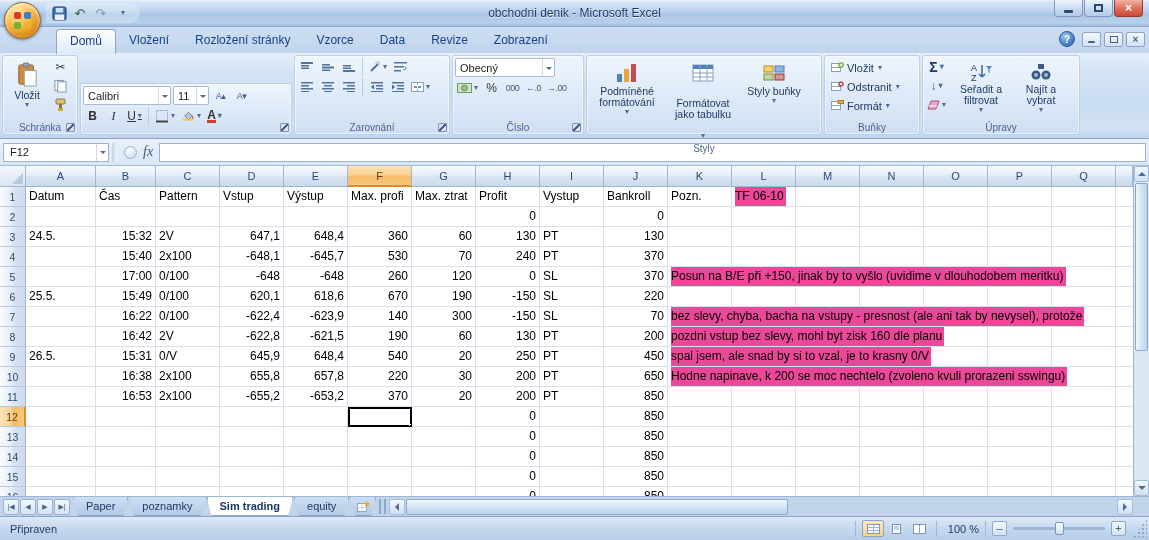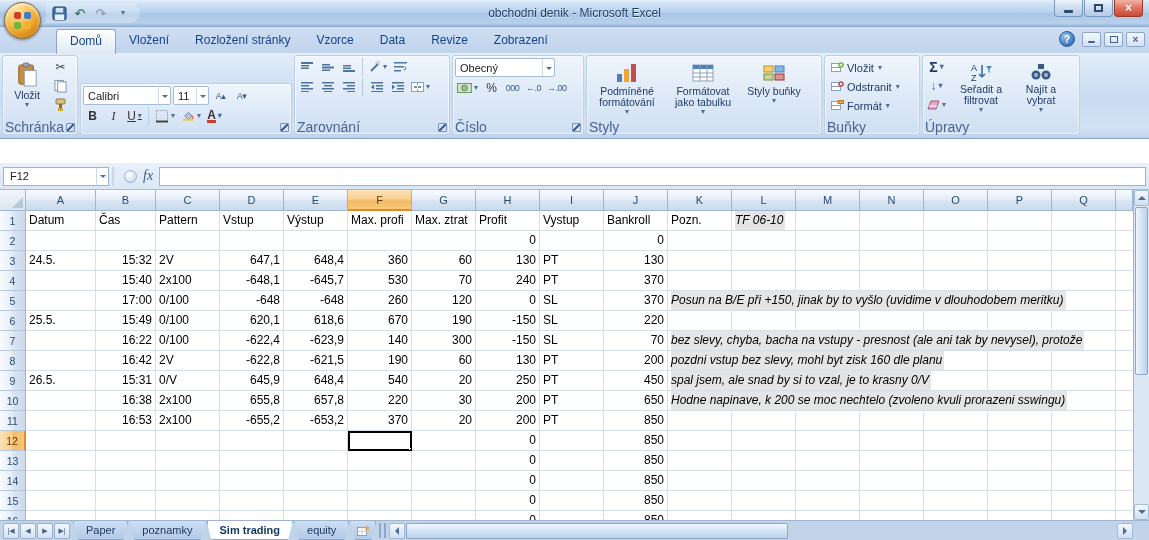--- a/index.html
+++ b/index.html
@@ -53,21 +53,21 @@
 
   
   .ribbon { height:86px; flex:none; display:flex; align-items:stretch; padding:2px 0 3px 2px;
     background:linear-gradient(#e3eefa 0%,#d7e5f6 20%,#c9dcf2 55%,#d3e2f4 88%,#bed3ec 100%);
     border-bottom:1px solid #8ba4c8; }
   .rgroup { position:relative; flex:none; margin-right:2px; border:1px solid #bdd0e7; border-radius:3px;
     background:linear-gradient(#eef5fc,#dfeaf8 50%,#cfdff2); box-shadow:inset 0 0 0 1px rgba(255,255,255,.55);
     display:flex; flex-direction:column; padding:2px 2px 0 2px; }
   .rg-body { flex:1; display:flex; align-items:flex-start; }
   .rg-body.col { flex-direction:column; justify-content:flex-start; }
-  .rg-label { height:13px; flex:none; font-size:14px; color:#49668f; text-align:left; line-height:13px; }
+  .rg-label { height:13px; flex:none; font-size:10px; color:#49668f; text-align:center; line-height:13px; }
   .dlaunch { position:absolute; right:2px; bottom:2px; width:9px; height:9px; border:1px solid #7d95b5; border-radius:1px;
     background:linear-gradient(135deg,transparent 42%,#44618c 42%,#44618c 58%,transparent 58%); }
   .r { display:flex; align-items:center; gap:2px; margin-bottom:2px; }
   .bigbtn { display:flex; flex-direction:column; align-items:center; justify-content:flex-start; text-align:center;
     font-size:10.5px; line-height:11px; color:#1e3a66; border:1px solid transparent; border-radius:3px; padding:3px 2px 1px; }
   .bigbtn .lab { margin-top:2px; }
   .sbtn { min-width:19px; height:18px; display:flex; align-items:center; justify-content:center; gap:1px;
     border:1px solid transparent; border-radius:2px; font-size:12px; color:#333; padding:0 1px; }
   .minicol { display:flex; flex-direction:column; gap:1px; margin-left:2px; }
   .combo { background:#fff; border:1px solid #a5bcd8; border-radius:2px; height:19px; display:flex; align-items:center;
@@ -83,21 +83,21 @@
   .fontcolor u { text-decoration:none; border-bottom:3px solid #d23b2e; padding-bottom:0; line-height:10px; }
   .tinytxt { font-size:9px; letter-spacing:-0.5px; color:#3c5a82; }
   .sum { font-size:14px; color:#1e3a66; font-weight:bold; }
   .filldown { color:#3a6ea5; font-size:12px; font-weight:bold; }
   .vsep { width:1px; height:18px; background:#b9cbe1; margin:0 2px; flex:none; }
   .cellrow { display:flex; align-items:center; gap:3px; height:19px; padding:0 3px; font-size:11px; color:#1e3a66;
     border:1px solid transparent; border-radius:2px; }
 
   
   .fbar { height:27px; flex:none; display:flex; align-items:center; padding:3px 3px;
-    background:linear-gradient(#e9f1fb,#d9e7f6); border-bottom:1px solid #a4bbd8;margin-top:24px; }
+    background:linear-gradient(#e9f1fb,#d9e7f6); border-bottom:1px solid #a4bbd8; }
   .namebox { width:106px; height:19px; background:#fff; border:1px solid #9db2cd; display:flex; align-items:center;
     font-size:11px; color:#222; padding-left:6px; flex:none; }
   .fsep { width:5px; height:19px; background:linear-gradient(90deg,#c2d2e6,#eef4fb); margin:0 3px; flex:none; }
   .fxcirc { width:13px; height:13px; border-radius:50%; background:radial-gradient(circle at 35% 30%,#fdfefe,#c6d4e4);
     border:1px solid #9db2cd; flex:none; margin:0 4px; }
   .fxbtn { font-family:"Liberation Serif",serif; font-style:italic; font-size:14px; color:#3c5a82; flex:none; padding:0 6px 0 2px; }
   .finput { flex:1; height:19px; background:#fff; border:1px solid #9db2cd; }
 
   
   .gridwrap { height:330px; flex:none; display:flex; background:#fff; position:relative; }
@@ -115,21 +115,21 @@
   .grow { display:flex; height:20px; }
   .rowh { width:26px; flex:none; display:flex; align-items:center; justify-content:center; font-size:10.5px; color:#2a4a72;
     background:linear-gradient(90deg,#f8fbfe,#e7eff9 42%,#d7e3f2 58%,#ccdaec); border-right:1px solid #9eb6d3; border-bottom:1px solid #b9c9dc; }
   .rowh.hsel { background:linear-gradient(90deg,#fbe2b5,#f9d293 45%,#f5bb66 58%,#f7c77d); border-right:2px solid #e08a2a; color:#5d3a10; }
   .cell { flex:none; position:relative; display:flex; align-items:center; padding:0 3px; overflow:hidden;
     border-right:1px solid #d7dfeb; border-bottom:1px solid #d7dfeb; font-size:12px; color:#000; }
   .cell.filler { flex:1; border-right:none; }
   .cell .tx { white-space:nowrap; line-height:19px; }
   .cell .tx.num { margin-left:auto; }
   .cell.ovf { overflow:visible; z-index:3; }
-  .cell.ovf .tx { background:#e5e5e5; position:relative; padding-right:2px;font-style:italic; }
+  .cell.ovf .tx { background:#ec4899; position:relative; padding-right:2px; }
   .cell.selcell { outline:2px solid #000; outline-offset:-2px; z-index:4; }
   .fillh { position:absolute; width:5px; height:5px; background:#000; border:1px solid #fff; right:-3px; bottom:-3px; z-index:5; }
   .vscroll { width:16px; flex:none; border-left:1px solid #9eb6d3; background:#dce7f4; display:flex; flex-direction:column; }
   .varrow { height:16px; flex:none; background:linear-gradient(#f4f8fd,#cfdff1); border:1px solid #a5bcd8; border-radius:2px;
     display:flex; align-items:center; justify-content:center; }
   .varrow::after { content:""; border:4px solid transparent; }
   .varrow.up::after { border-bottom-color:#4f6d94; margin-top:-4px; }
   .varrow.down::after { border-top-color:#4f6d94; margin-bottom:-4px; }
   .vthumb { height:168px; flex:none; margin:1px; background:linear-gradient(90deg,#f0f6fc,#cfe0f2 60%,#bcd2ea);
     border:1px solid #8fa8c8; border-radius:2px; }
@@ -465,21 +465,21 @@
       <div class="rg-body">
         <div class="bigbtn dd" style="width:76px;">
           <svg width="24" height="22" viewBox="0 0 24 22">
               <rect x="2" y="12" width="5" height="8" fill="#4f81bd"></rect>
               <rect x="9" y="7" width="5" height="13" fill="#f2a33a"></rect>
               <rect x="16" y="2" width="5" height="18" fill="#c0504d"></rect>
             </svg>
           <span class="lab">Podmíněné formátování</span>
         <span class="dda">▾</span>
           </div>
-        <div class="bigbtn dd" style="width:76px;">
+        <div class="bigbtn dd" style="width:76px;gap:12px;">
           <svg width="24" height="22" viewBox="0 0 24 22">
               <rect x="2" y="3" width="20" height="16" fill="#fff" stroke="#8aa0bc"></rect>
               <rect x="2" y="3" width="20" height="4" fill="#4f81bd"></rect>
               <line x1="2" y1="11" x2="22" y2="11" stroke="#8aa0bc"></line>
               <line x1="2" y1="15" x2="22" y2="15" stroke="#8aa0bc"></line>
               <line x1="9" y1="3" x2="9" y2="19" stroke="#8aa0bc"></line>
               <line x1="16" y1="3" x2="16" y2="19" stroke="#8aa0bc"></line>
             </svg>
           <span class="lab">Formátovat jako tabulku</span>
         <span class="dda">▾</span>

